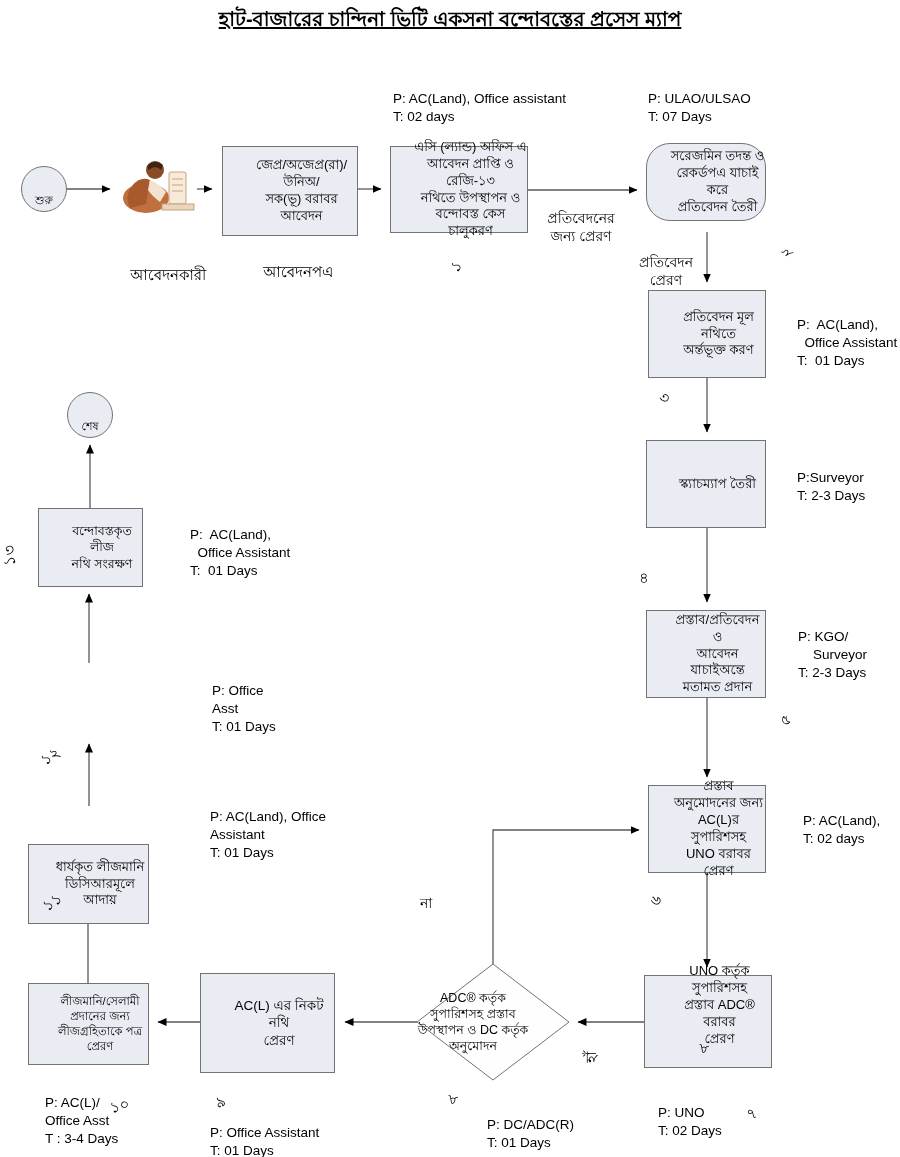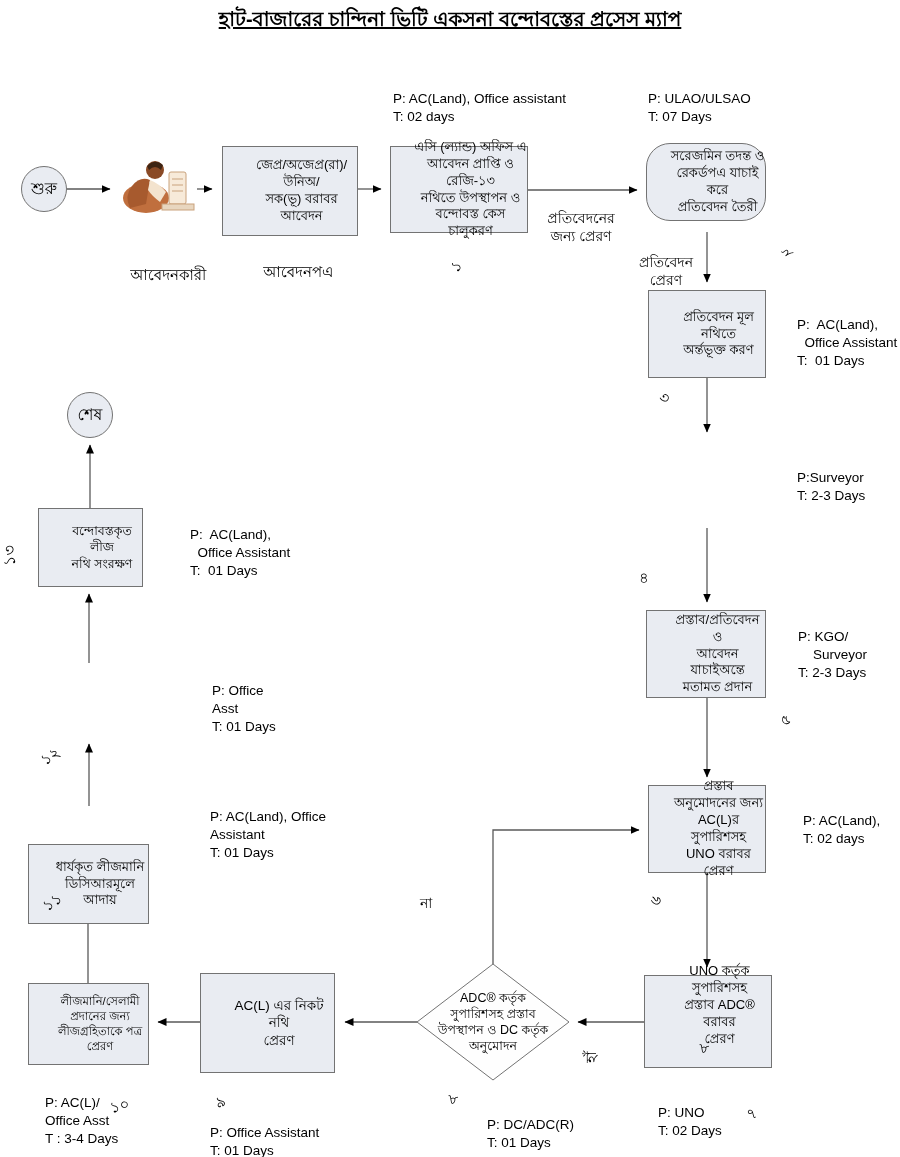--- a/index.html
+++ b/index.html
@@ -9,21 +9,21 @@
   .title{position:absolute;left:0;top:4px;width:900px;text-align:center;
          font-size:20px;font-weight:bold;text-decoration:underline;}
 
   .node{position:absolute;background:var(--box-fill,#e9ecf2);border:1px solid var(--box-border,#737373);
         display:flex;align-items:center;justify-content:center;text-align:center;
         font-size:13px;line-height:1.3;box-sizing:border-box;}
   .node span{white-space:pre-line;display:block;margin-left:23px;}
 
   .terminal{position:absolute;width:46px;height:46px;border-radius:50%;
             background:var(--box-fill,#e9ecf2);border:1px solid var(--box-border,#737373);
-            display:flex;align-items:center;justify-content:center;font-size:16px;box-sizing:border-box;}
+            display:flex;align-items:flex-end;justify-content:center;font-size:11px;box-sizing:border-box;}
 
   .diamond-label{position:absolute;display:flex;align-items:center;justify-content:center;
                  text-align:center;font-size:12.5px;line-height:1.3;}
   .diamond-label span{white-space:pre-line;}
 
   .ann{position:absolute;font-size:13.5px;line-height:1.35;white-space:pre;}
   .cap{position:absolute;text-align:center;font-size:15px;white-space:pre;}
   .elbl{position:absolute;text-align:center;font-size:14px;line-height:1.3;}
   .elbl span{white-space:pre-line;}
   .num{position:absolute;font-size:15px;}
@@ -122,20 +122,23 @@
 
   <div class="node" style="left:648px;top:290px;width:118px;height:88px;">
     <span>প্রতিবেদন মূল নথিতে
 অর্ন্তভূক্ত করণ</span>
   </div>
   <div class="num" style="left:660px;top:386px;transform:rotate(-25deg);">৩</div>
   <div class="ann" style="left:797px;top:316px;">P:  AC(Land),
   Office Assistant
 T:  01 Days</div>
 
+  <div class="node" style="left:646px;top:440px;width:120px;height:88px;">
+    <span>স্ক্যাচম্যাপ তৈরী</span>
+  </div>
   <div class="num" style="left:639px;top:566px;">৪</div>
   <div class="ann" style="left:797px;top:469px;">P:Surveyor
 T: 2-3 Days</div>
 
   <div class="node" style="left:646px;top:610px;width:120px;height:88px;">
     <span>প্রস্তাব/প্রতিবেদন ও
 আবেদন যাচাইঅন্তে
 মতামত প্রদান</span>
   </div>
   <div class="num" style="left:781px;top:708px;transform:rotate(-40deg);">৫</div>
@@ -155,21 +158,21 @@
   <div class="node" style="left:644px;top:975px;width:128px;height:93px;padding-bottom:32px;">
     <span>UNO কর্তৃক সুপারিশসহ
 প্রস্তাব ADC® বরাবর
 প্রেরণ</span>
   </div>
   <div class="num" style="left:700px;top:1036px;transform:rotate(-10deg);">৮</div>
   <div class="num" style="left:747px;top:1102px;transform:rotate(-15deg);">৭</div>
   <div class="ann" style="left:658px;top:1104px;">P: UNO
 T: 02 Days</div>
 
-  <div class="diamond-label" style="left:428px;top:974px;width:130px;height:96px;">
+  <div class="diamond-label" style="left:408px;top:974px;width:130px;height:96px;">
     <span>ADC®  কর্তৃক
 সুপারিশসহ প্রস্তাব
 উপস্থাপন ও DC কর্তৃক
 অনুমোদন</span>
   </div>
   <div class="num" style="left:449px;top:1087px;transform:rotate(-10deg);">৮</div>
   <div class="ann" style="left:487px;top:1116px;">P: DC/ADC(R)
 T: 01 Days</div>
   <div class="elbl" style="left:585px;top:1048px;transform:rotate(-90deg);">
     <span>হাঁ</span>

